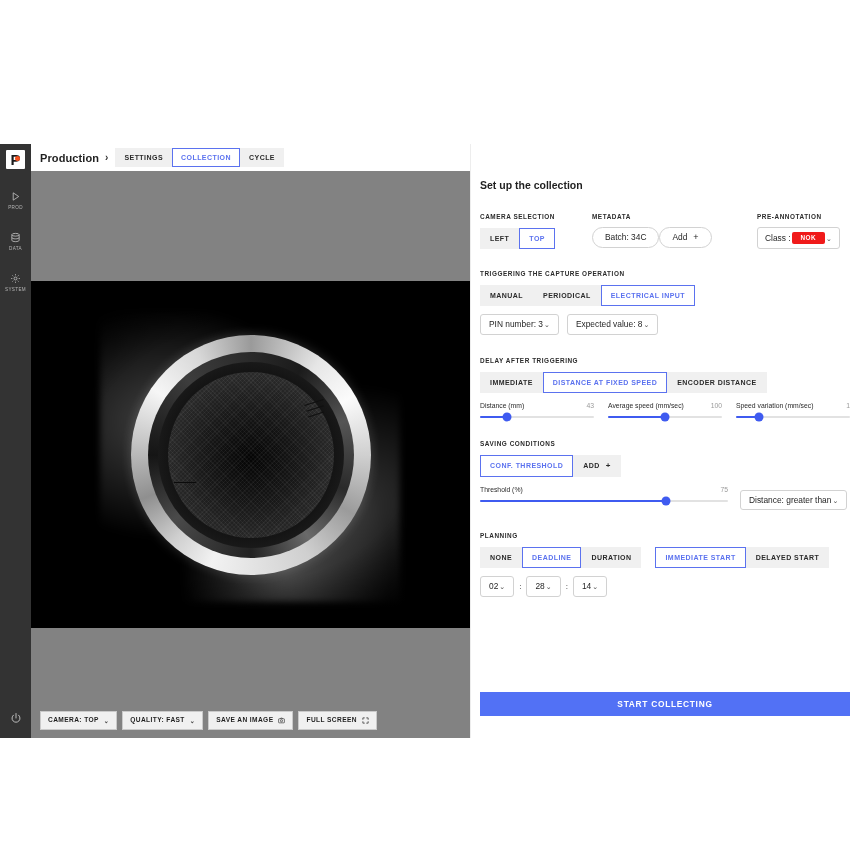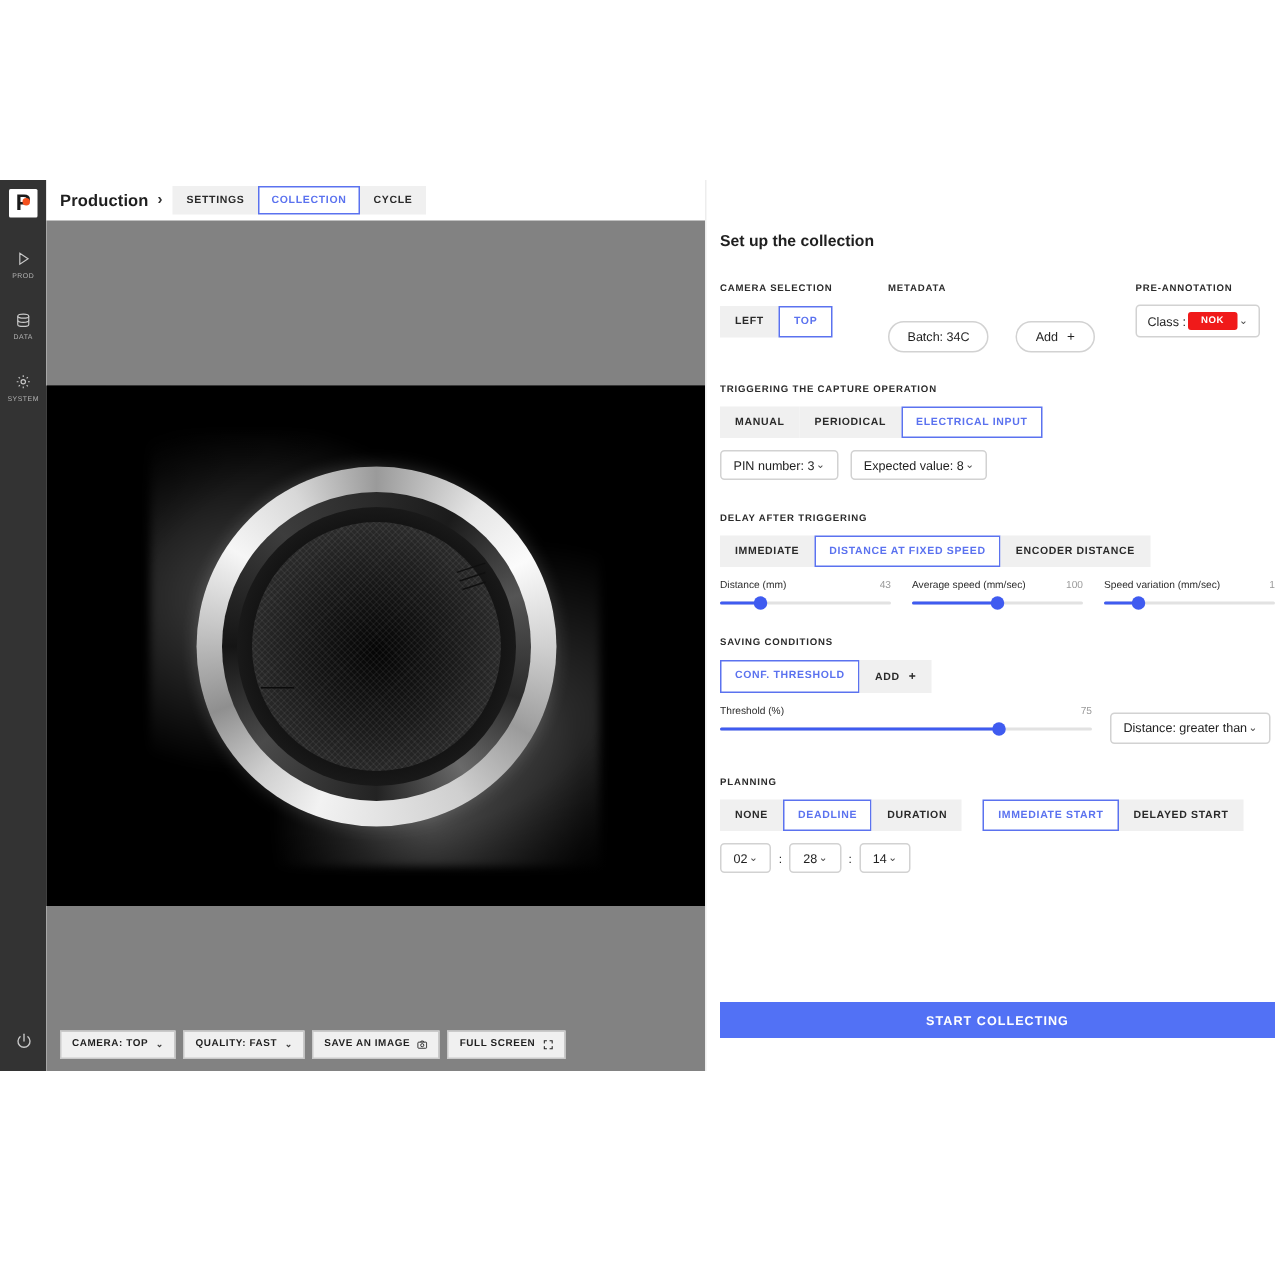--- a/index.html
+++ b/index.html
@@ -6,21 +6,21 @@
   html, body {
     width: 850px; height: 850px;
     background: #ffffff;
     font-family: "Liberation Sans", sans-serif;
     overflow: hidden;
   }
 
   
   #app {
     position: absolute;
-    left: 0; top: 120px;
+    left: 0; top: 144px;
     width: 850px; height: 594px;
     background: #ffffff;
     display: flex;
     overflow: hidden;
   }
 
   
   #rail {
     width: 31px; height: 100%;
     background: #333333;
@@ -382,21 +382,21 @@
       <div style="width:112px;">
         <div class="sec-label">CAMERA SELECTION</div>
         <div class="seg-group" style="margin-top:8px;">
           <div class="seg" style="padding:6px 9px;">LEFT</div>
           <div class="seg active" style="padding:6px 9px;">TOP</div>
         </div>
       </div>
 
       <div style="width:165px;">
         <div class="sec-label">METADATA</div>
-        <div class="row" style="margin-top:18px; gap:18px;">
+        <div class="row" style="margin-top:7px; gap:0;">
           <div class="pill">
             <span>Batch: 34C</span>
           </div>
           <div class="pill">
             <span>Add</span>
             <span class="plus">+</span>
           </div>
         </div>
       </div>
 

